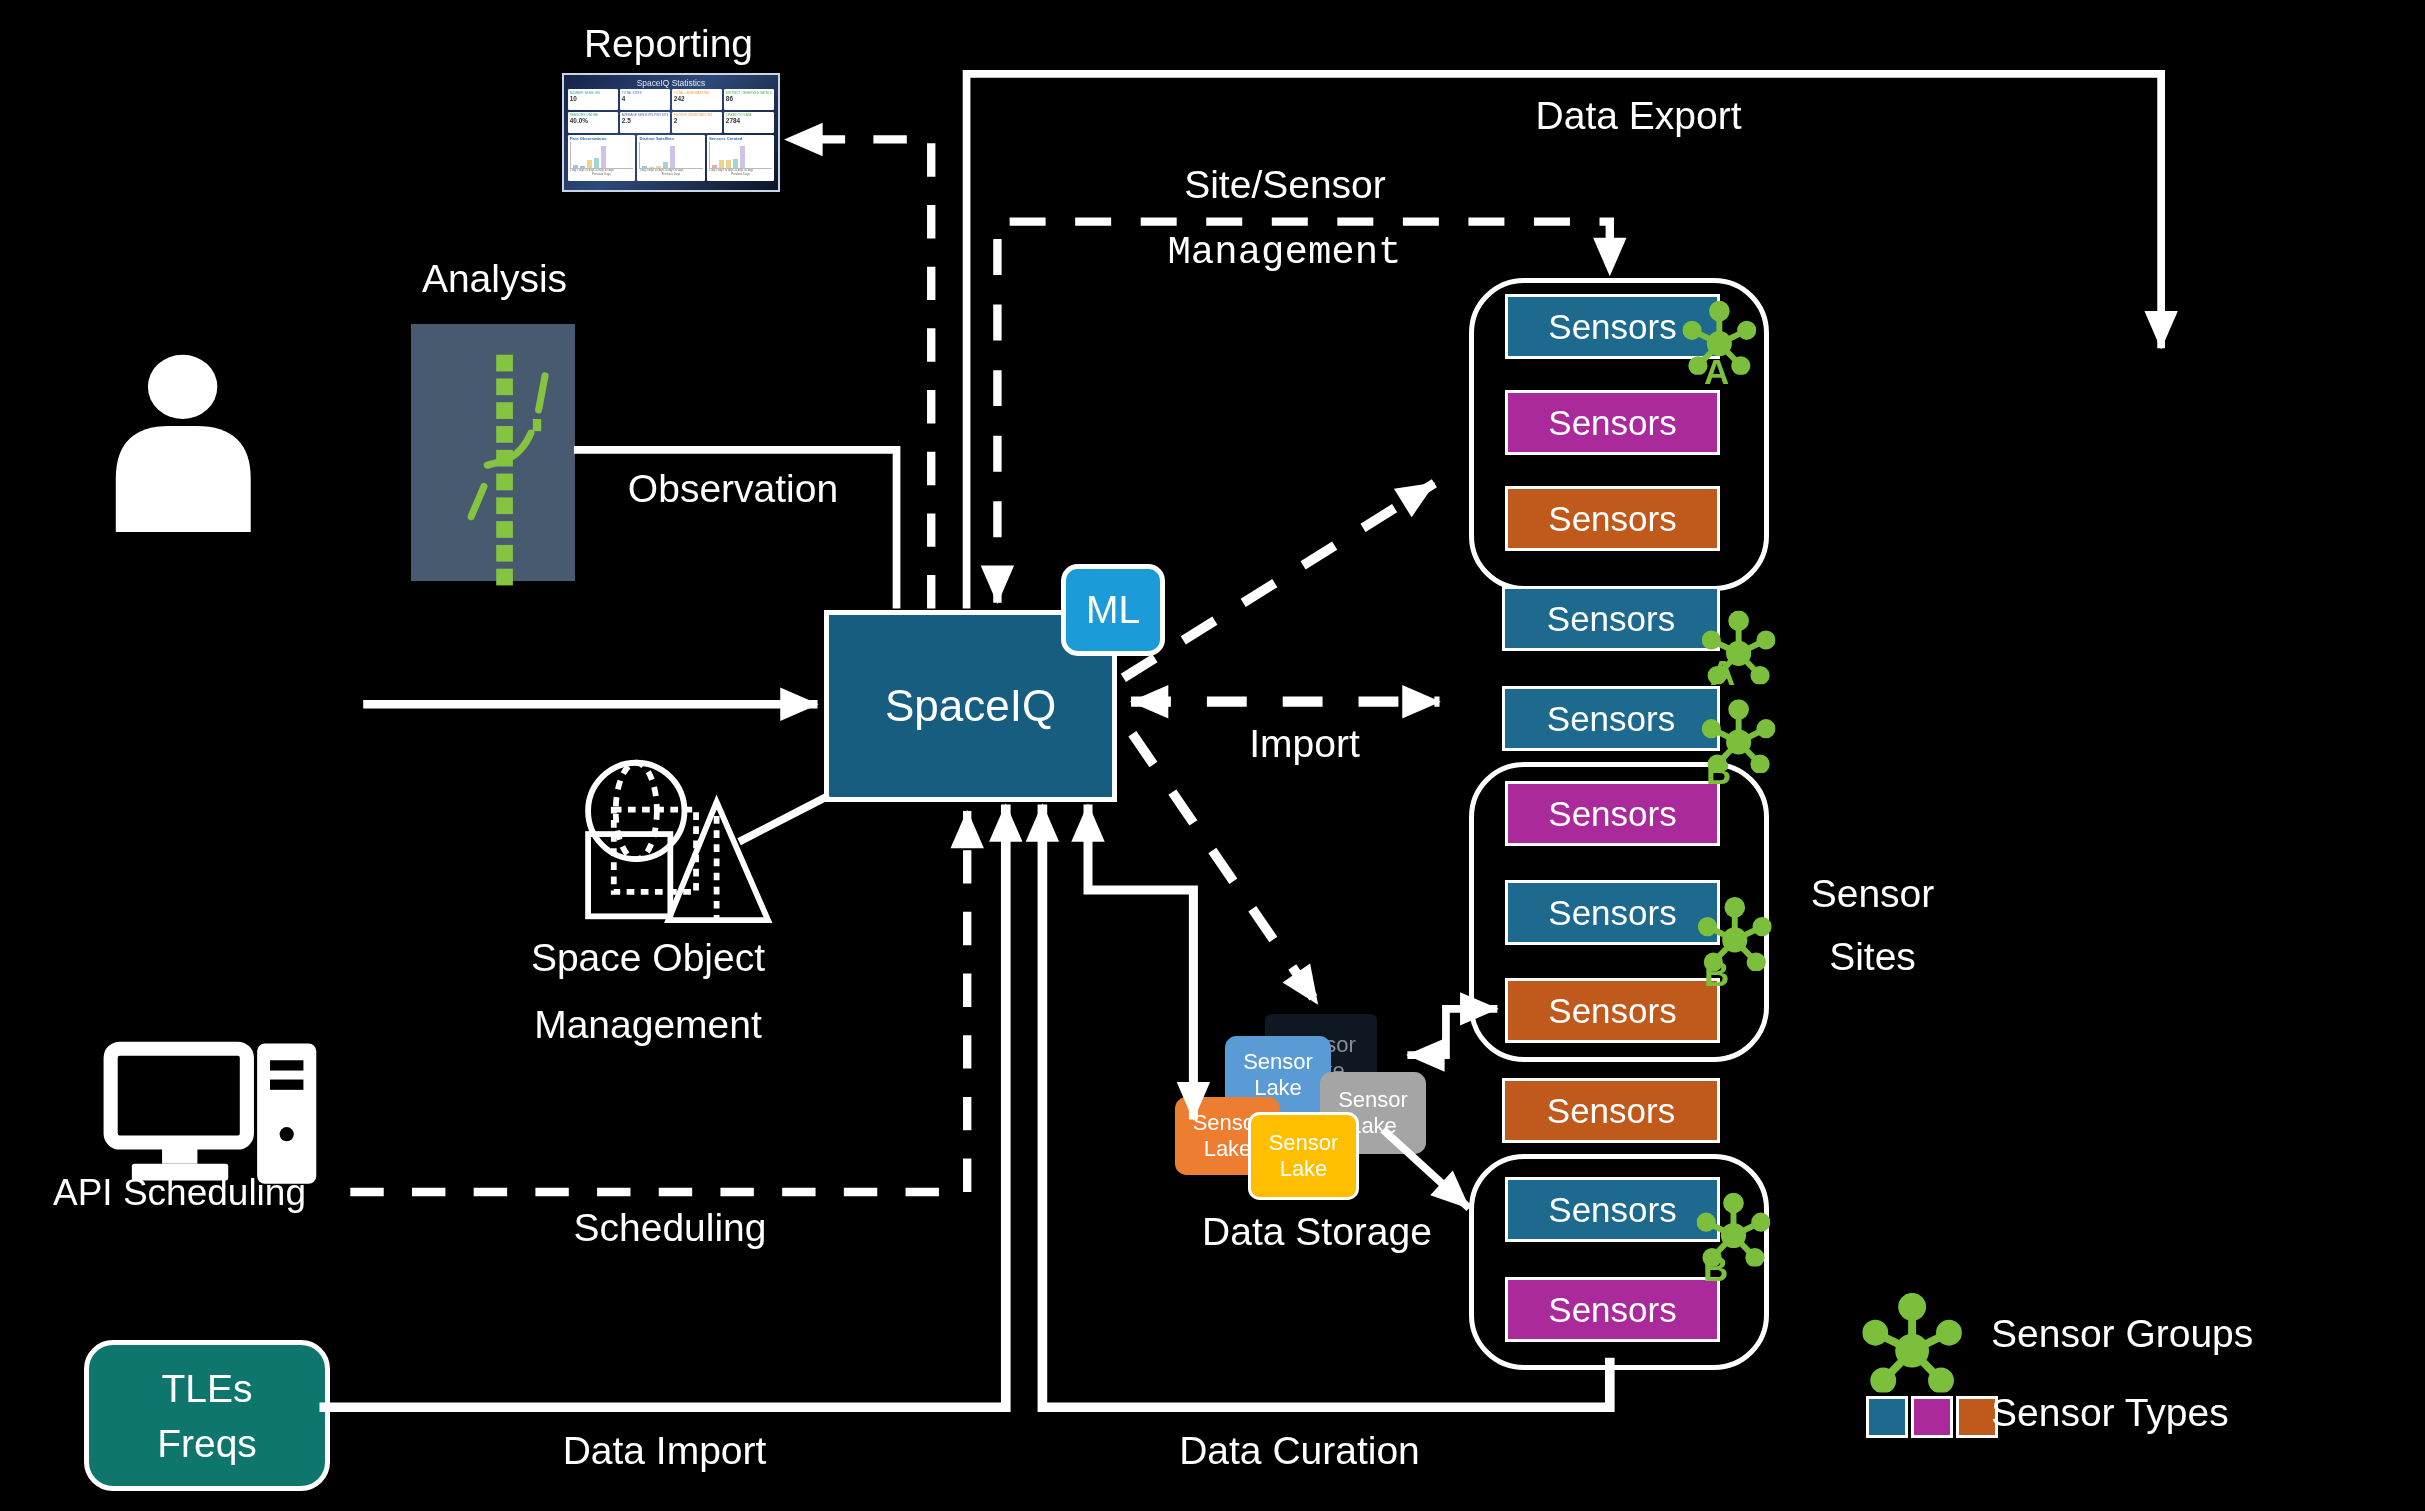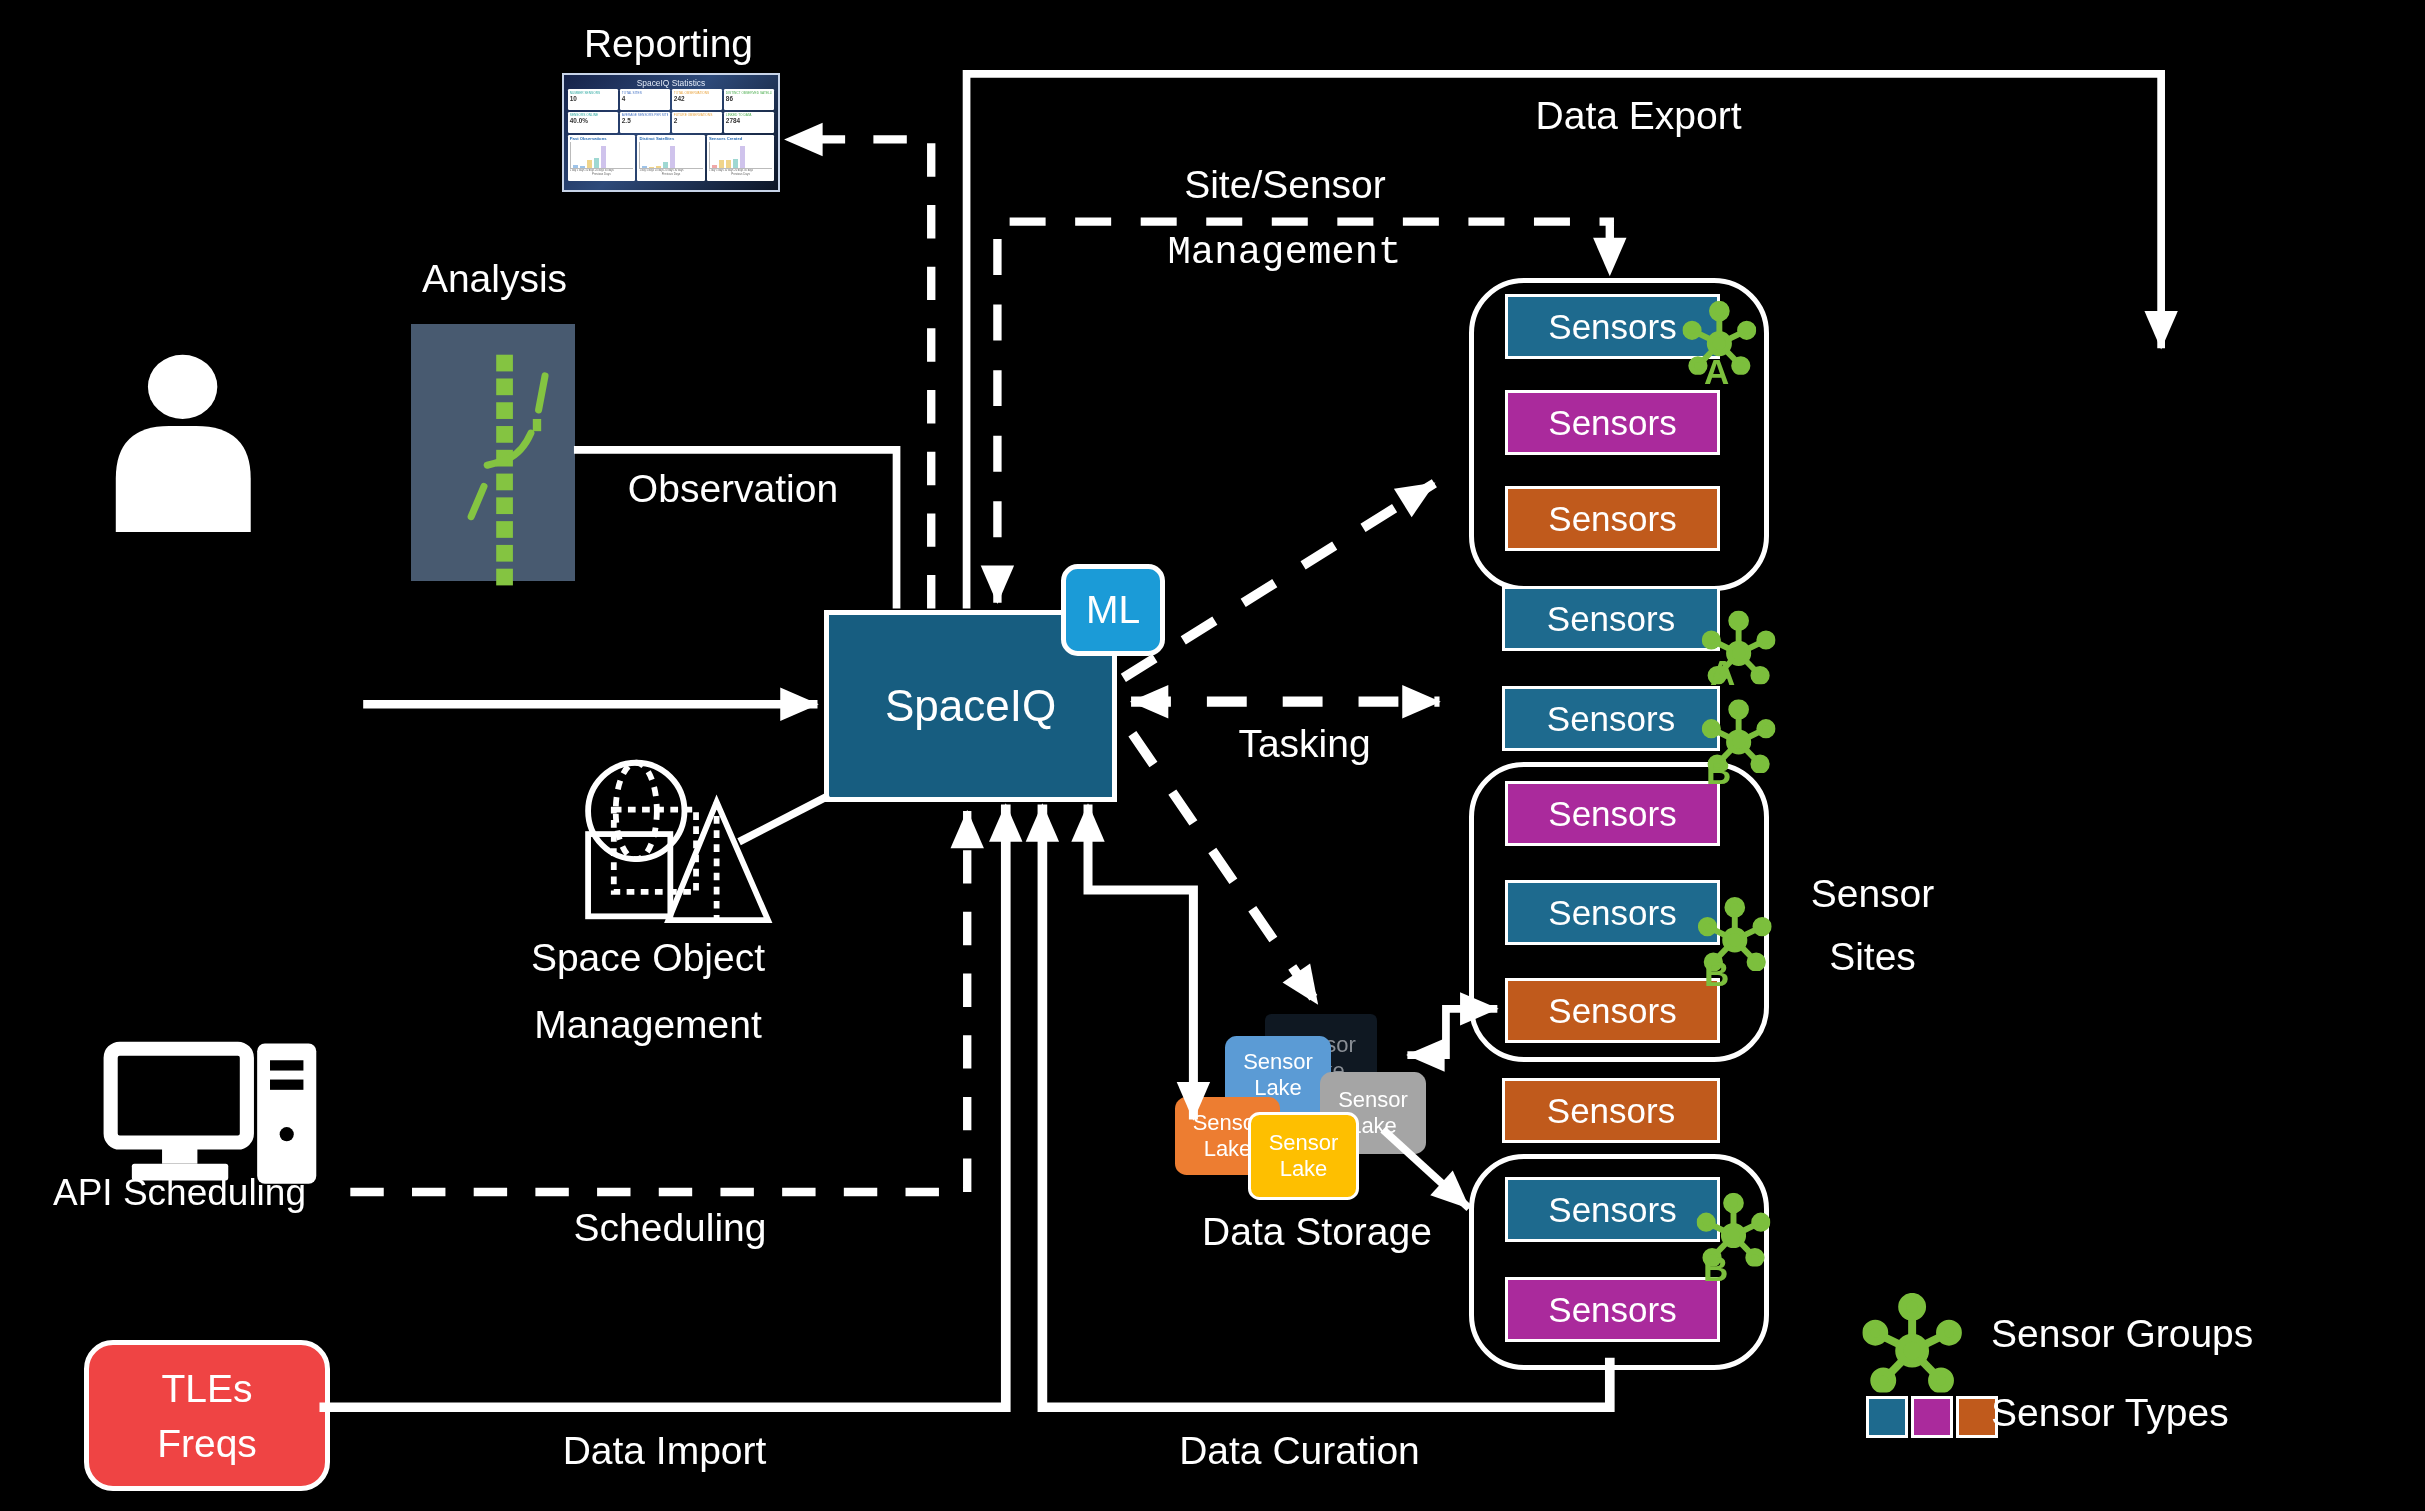--- a/index.html
+++ b/index.html
@@ -16,21 +16,21 @@
   
   .spaceiq{position:absolute;left:824px;top:610px;width:283px;height:182px;background:#175d80;
            border:5.1px solid #fff;display:flex;align-items:center;justify-content:center;
            font-size:44px;z-index:2;}
   .ml{position:absolute;left:1061px;top:564px;width:94px;height:82px;background:#1b9bd7;
       border:5.1px solid #fff;border-radius:16.7px;display:flex;align-items:center;justify-content:center;
       font-size:39px;z-index:3;}
   .udl{position:absolute;left:2053px;top:357px;width:233px;height:107px;background:#8ecb51;
        border:6.4px solid #fff;border-radius:27px;display:flex;align-items:center;justify-content:center;
        font-size:42px;z-index:2;}
-  .tles{position:absolute;left:84px;top:1340px;width:236px;height:141px;background:#ef4444;
+  .tles{position:absolute;left:84px;top:1340px;width:236px;height:141px;background:#0f766e;
         border:5.8px solid #fff;border-radius:29px;display:flex;flex-direction:column;align-items:center;
         justify-content:center;font-size:39px;line-height:55px;z-index:2;}
 
   
   .group{position:absolute;left:1469px;width:290px;border:5.8px solid #fff;border-radius:55px;z-index:1;}
   .sensor-box{position:absolute;left:1505px;width:209px;height:59px;border:3.9px solid #fff;
               display:flex;align-items:center;justify-content:center;font-size:35px;z-index:2;}
   .sensor-box.standalone{left:1502px;width:212px;}
   .sb-blue{background:#1e6a8e;} .sb-magenta{background:#aa2a9c;} .sb-orange{background:#c05a1c;}
   .hub-letter{position:absolute;font-size:35px;font-weight:bold;color:#7cbf3d;z-index:7;}
@@ -267,21 +267,21 @@
     <div>TLEs</div>
     <div>Freqs</div>
   </div>
 
   <div class="lbl" style="left:520px;top:1428px;width:289px;">Data Import</div>
   <div class="lbl" style="left:1147px;top:1428px;width:305px;">Data Curation</div>
 
   <div class="lbl" style="left:1494px;top:93px;width:289px;">Data Export</div>
   <div class="lbl" style="left:1137px;top:162px;width:296px;">Site/Sensor</div>
   <div class="lbl" style="left:1124px;top:230px;width:321px;font-family:Liberation Mono, monospace;">Management</div>
-  <div class="lbl" style="left:1176px;top:721px;width:257px;">Tasking</div>
+  <div class="lbl" style="left:1176px;top:721px;width:257px;">Import</div>
 
   <div class="lake lake-dark">Sensor Lake</div>
   <div class="lake lake-blue">Sensor Lake</div>
   <div class="lake lake-gray">Sensor Lake</div>
   <div class="lake lake-orange">Sensor Lake</div>
   <div class="lake lake-yellow">Sensor Lake</div>
   <div class="lbl" style="left:1166px;top:1209px;width:302px;">Data Storage</div>
 
   <div class="group" style="top:278px;height:303px;"></div>
   <div class="group" style="top:762px;height:290px;"></div>

